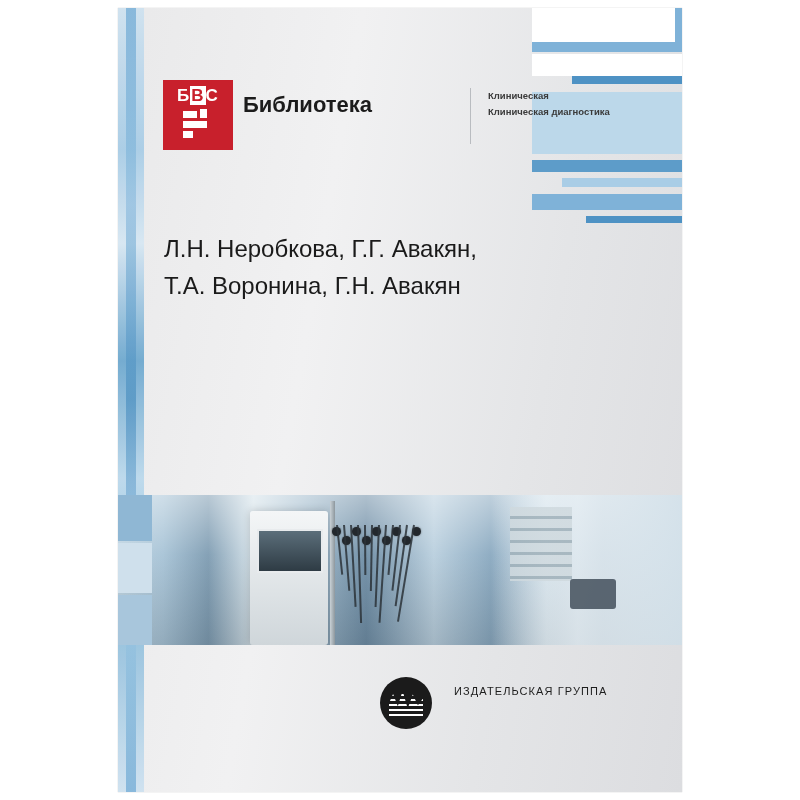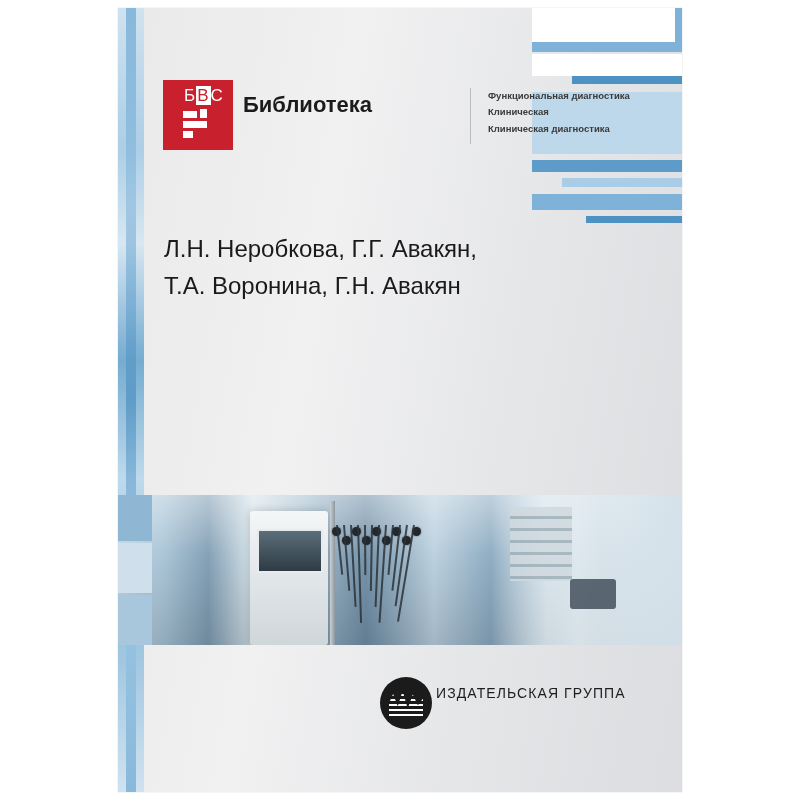--- a/index.html
+++ b/index.html
@@ -57,25 +57,24 @@
     position: absolute;
     left: 0; top: 0;
     width: 70px; height: 70px;
     background: #c8202c;
   }
   .bvs-logo .lettering {
     position: absolute;
     left: 0; top: 6px;
     width: 70px;
     text-align: center;
-    font-weight: normal;
+    font-weight: bold;
     font-size: 17px;
     letter-spacing: 1px;
     color: #ffffff;
-    padding-left: 6px;
   }
   .bvs-logo .lettering .mid {
     color: #ffffff;
     background: #ffffff;
     color: #c8202c;
     padding: 0 1px;
   }
   .bvs-logo .glyph {
     position: absolute;
     left: 18px;
@@ -269,22 +268,22 @@
     border-radius:50%; background:#1b1b1b;
   }
   .pub-mark .wave {
     position:absolute; left:9px; top:12px; width:34px; height:28px;
     background:
       repeating-linear-gradient(180deg, #ffffff 0 2px, #1b1b1b 2px 5px);
     clip-path: polygon(0% 50%, 12% 18%, 26% 62%, 40% 6%, 55% 70%, 70% 20%, 85% 58%, 100% 34%, 100% 100%, 0% 100%);
   }
   .pub-text1 {
     position: absolute;
-    left: 56px; top: 12px;
-    font-size: 14px;
+    left: 74px; top: 12px;
+    font-size: 11px;
     letter-spacing: 1.1px;
     color: #1d1d1d;
   }
   .pub-text2 {
     position: absolute;
     left: 66px; top: 27px;
     font-size: 20px;
     font-weight: bold;
     color: #111111;
   }
@@ -324,21 +323,20 @@
     </div>
   </div>
 
   <div class="bvs-title">
     <div>Библиотека</div>
   </div>
 
   <div class="bvs-rule"></div>
 
   <div class="bvs-subjects">
-    <div>Функциональная диагностика</div>
     <div>Клиническая</div>
     <div>Клиническая диагностика</div>
   </div>
 
   <div class="authors">
     <div>Л.Н. Неробкова, Г.Г. Авакян,</div>
     <div>Т.А. Воронина, Г.Н. Авакян</div>
   </div>
 
 

